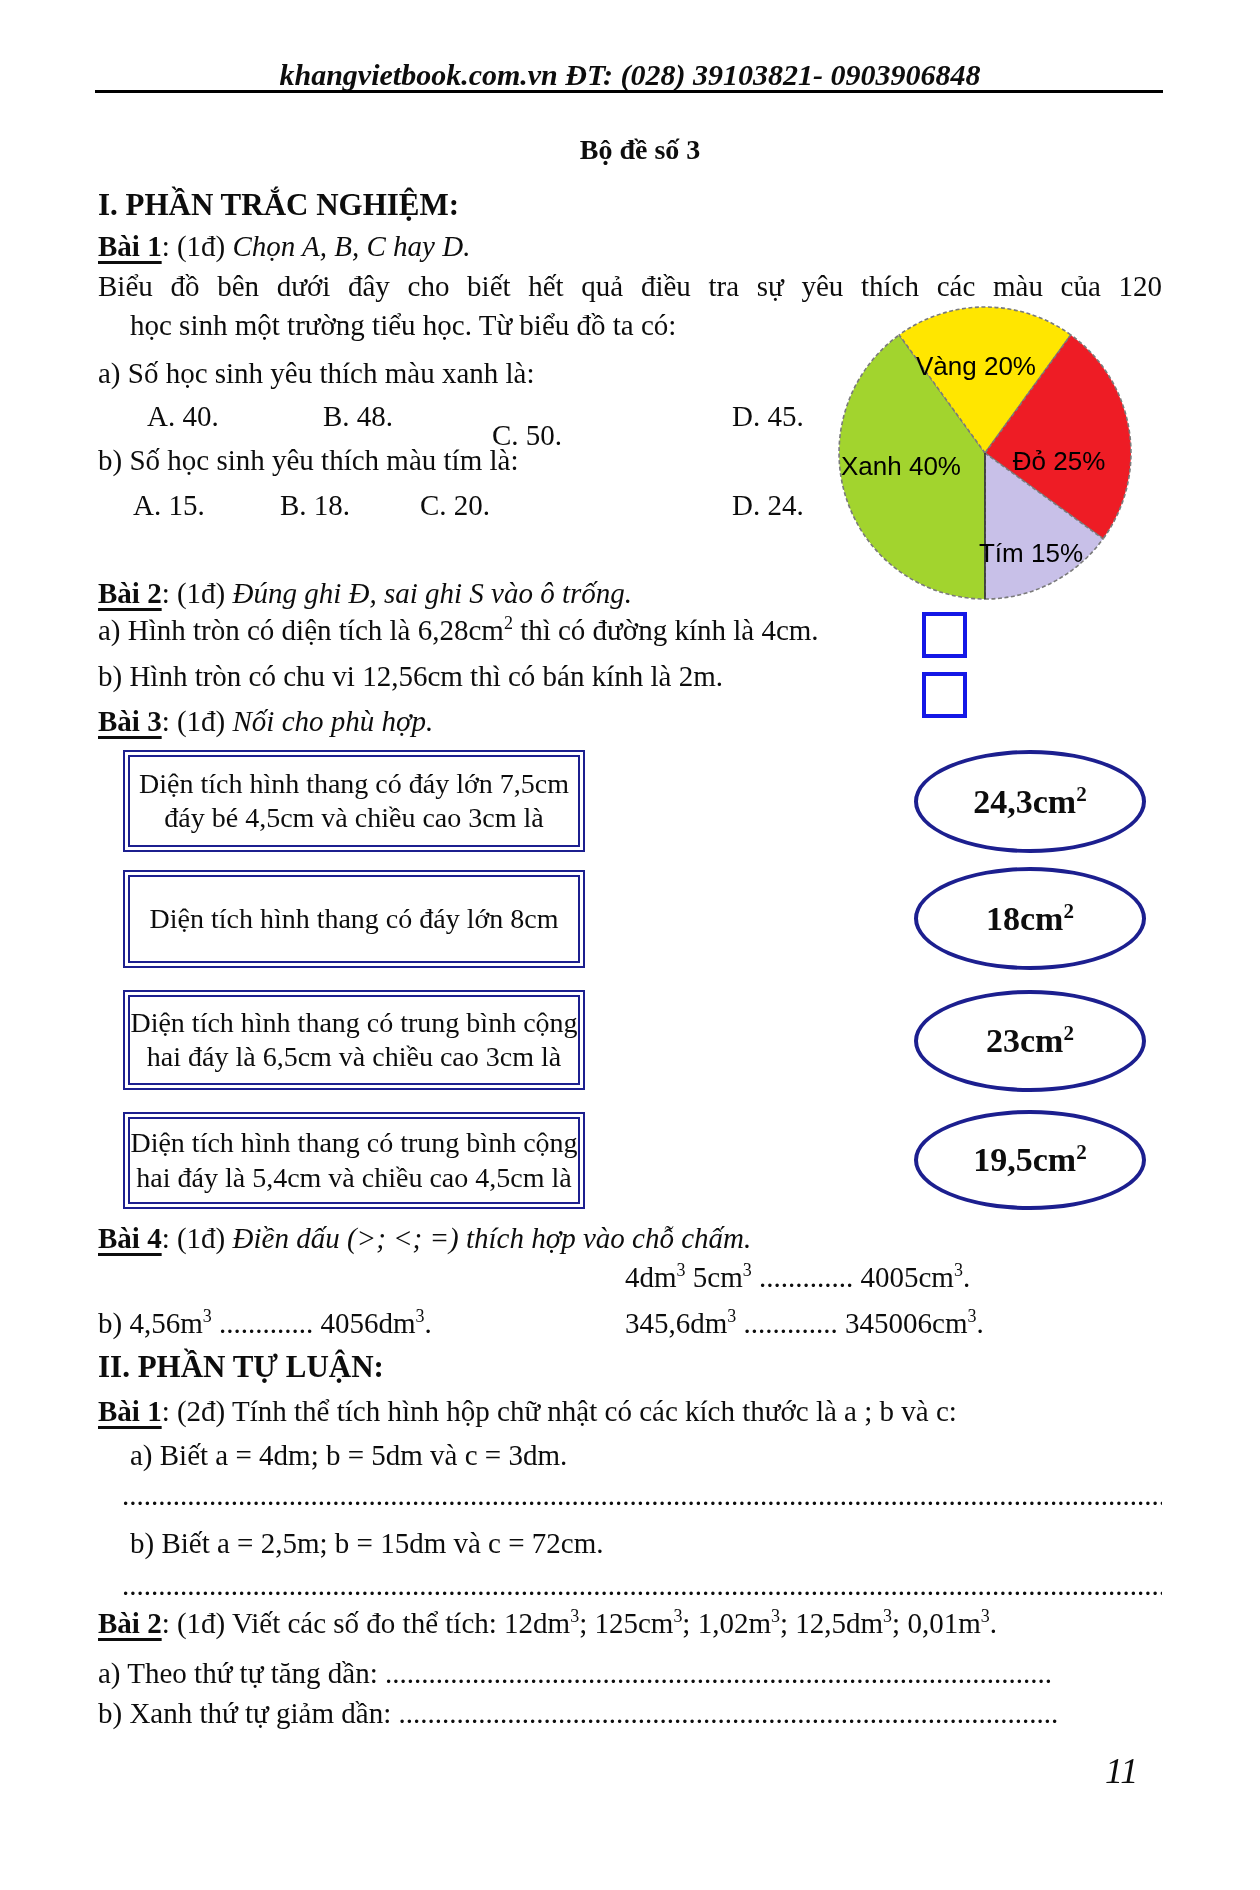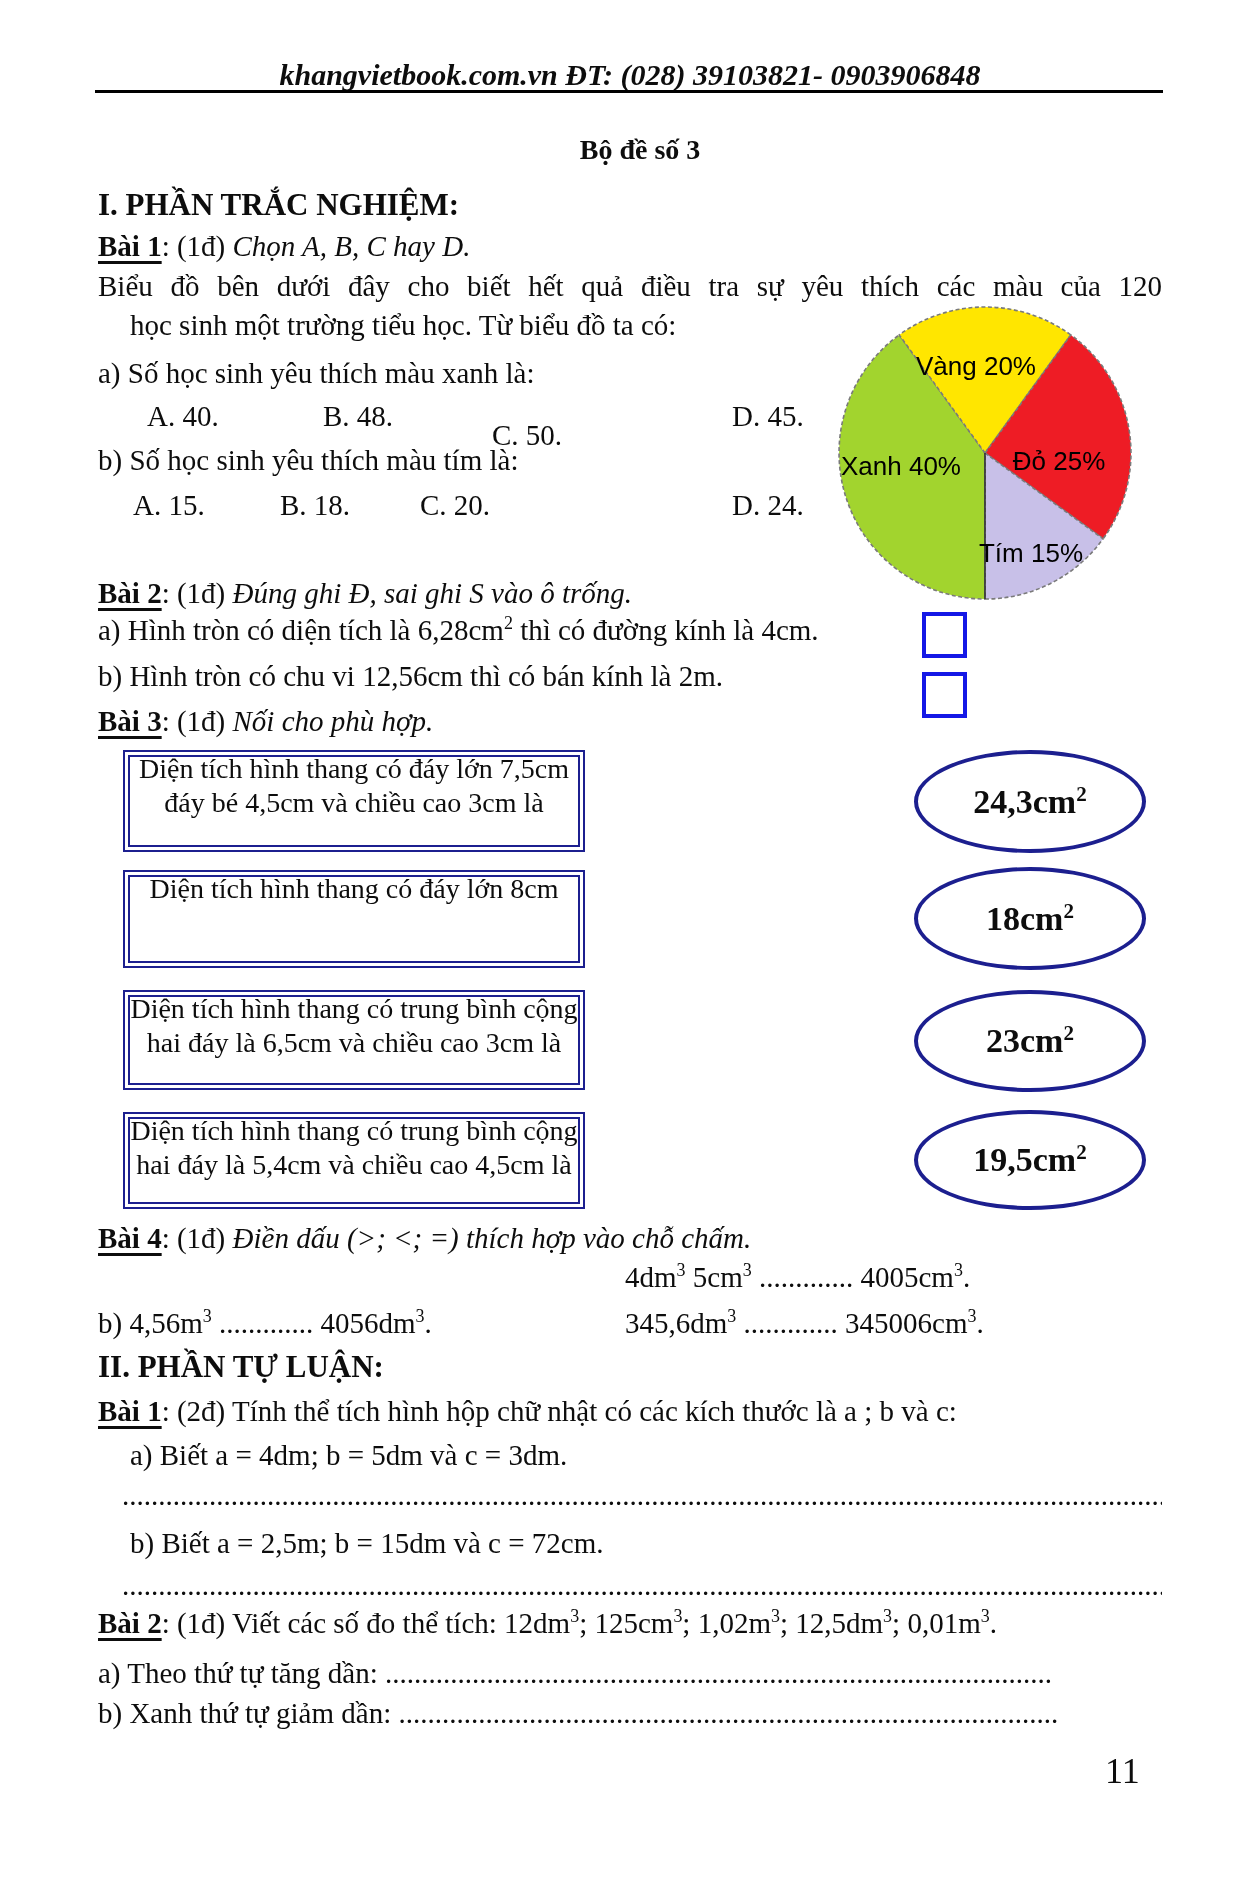--- a/index.html
+++ b/index.html
@@ -19,21 +19,21 @@
   .title { left:0; top:134px; width:1260px; text-align:center; font-weight:bold; font-size:28px;margin-left:10px; }
   .h1 { font-weight:bold; font-size:31px; }
 
   .justify1 { left:98px; top:270px; width:1064px; white-space:normal; text-align:justify; text-align-last:justify; }
 
   .opt { display:inline-block; }
 
   .chk { position:absolute; width:45px; height:46px; border:4px solid #1418e6; background:#fff; box-sizing:border-box; }
 
   .mrect { position:absolute; left:123px; width:462px; border:2px solid #1c1f8f; box-sizing:border-box;
-           display:flex; flex-direction:column; align-items:center;
+           display:flex; flex-direction:column; justify-content:center; align-items:center;
            text-align:center; font-size:28px; line-height:1.23; background:#fff; }
   .mrect::before { content:""; position:absolute; inset:3px; border:2px solid #1c1f8f; pointer-events:none; }
   .mrect .ln { white-space:nowrap; }
 
   .mell { position:absolute; left:914px; width:232px; border:4px solid #1c1f8f; border-radius:50%;
           box-sizing:border-box; display:flex; justify-content:center; align-items:center;
           font-weight:bold; font-size:34px; background:#fff; }
 
   .dotsline { overflow:hidden; }
   .pagenum { font-size:36px; }
@@ -141,15 +141,15 @@
   <div class="abs dotsline" style="left:122px;top:1479px;width:1040px;">..................................................................................................................................................</div>
   <div class="abs" style="left:130px;top:1527px;">b) Biết a = 2,5m; b = 15dm và c = 72cm.</div>
   <div class="abs dotsline" style="left:122px;top:1569px;width:1040px;">..................................................................................................................................................</div>
 
   <div class="abs" style="left:98px;top:1607px;">
     <span class="bai">Bài 2</span><span>: (1đ) </span><span>Viết các số đo thể tích: 12dm<sup>3</sup>; 125cm<sup>3</sup>; 1,02m<sup>3</sup>; 12,5dm<sup>3</sup>; 0,01m<sup>3</sup>.</span>
   </div>
   <div class="abs dotsline" style="left:98px;top:1657px;width:990px;">a) Theo thứ tự tăng dần: ............................................................................................</div>
   <div class="abs dotsline" style="left:98px;top:1697px;width:990px;">b) Xanh thứ tự giảm dần: ...........................................................................................</div>
 
-  <div class="abs pagenum" style="left:1105px;top:1750px;">11</div>
+  <div class="abs pagenum" style="left:1105px;top:1750px;font-style:italic;">11</div>
 
 </div>
 
 </body></html>

